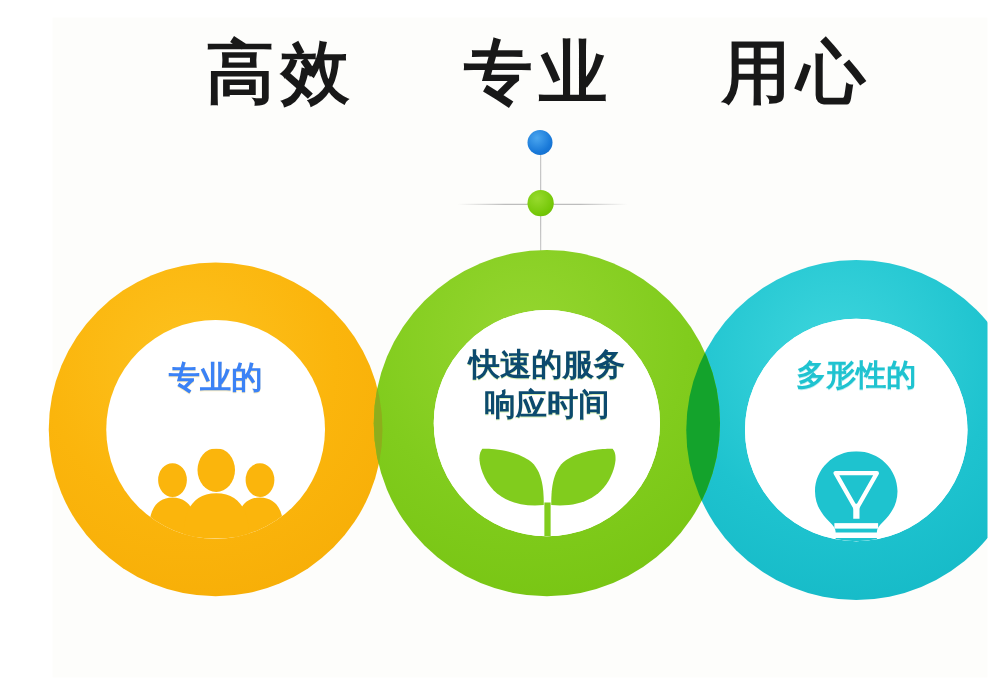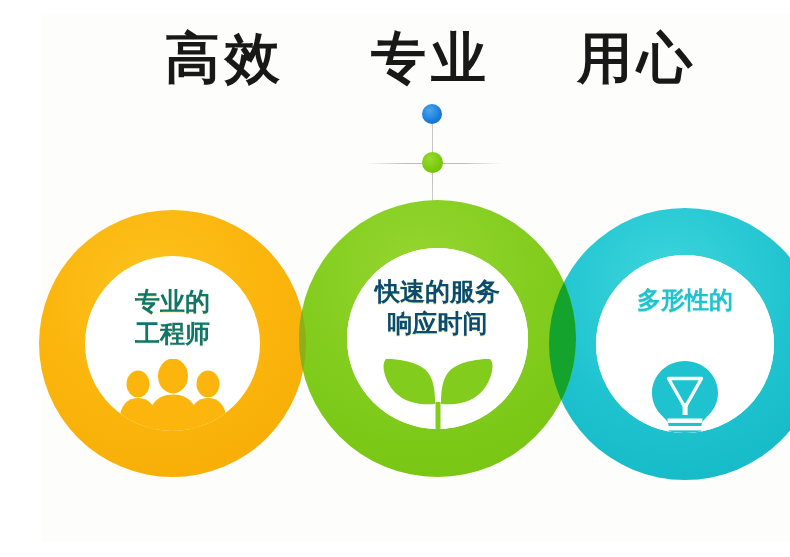--- a/index.html
+++ b/index.html
@@ -275,23 +275,22 @@
     <div id="lens-og-hole2"></div>
   </div>
 
   <div class="lens" id="lens-gc">
     <div class="inner" style="background: rgb(20, 163, 44);"></div>
 
     <div id="lens-gc-hole2"></div>
   </div>
 
   <div class="hole-content" id="content-orange">
-    <div class="card-text" style="color: #0f766e;">
+    <div class="card-text" style="color: #3b82f6;">
       <span>专业的</span>
-      <span class="l2">工程师</span>
     </div>
     <div class="icon-slot">
       <svg width="118" height="72" viewBox="0 0 118 72">
 
         <ellipse cx="24" cy="25" rx="11.5" ry="13.5" fill="#fbb50c"></ellipse>
         <path d="M24 39c-12 0-17.5 9-18.5 20.5C5 66 4.6 72 4.6 72h38.8s-.4-6-.9-12.5C41.5 48 36 39 24 39z" fill="#fbb50c"></path>
 
         <ellipse cx="94" cy="25" rx="11.5" ry="13.5" fill="#fbb50c"></ellipse>
         <path d="M94 39c12 0 17.5 9 18.5 20.5.5 6.5.9 12.5.9 12.5H74.6s.4-6 .9-12.5C76.5 48 82 39 94 39z" fill="#fbb50c"></path>
 

